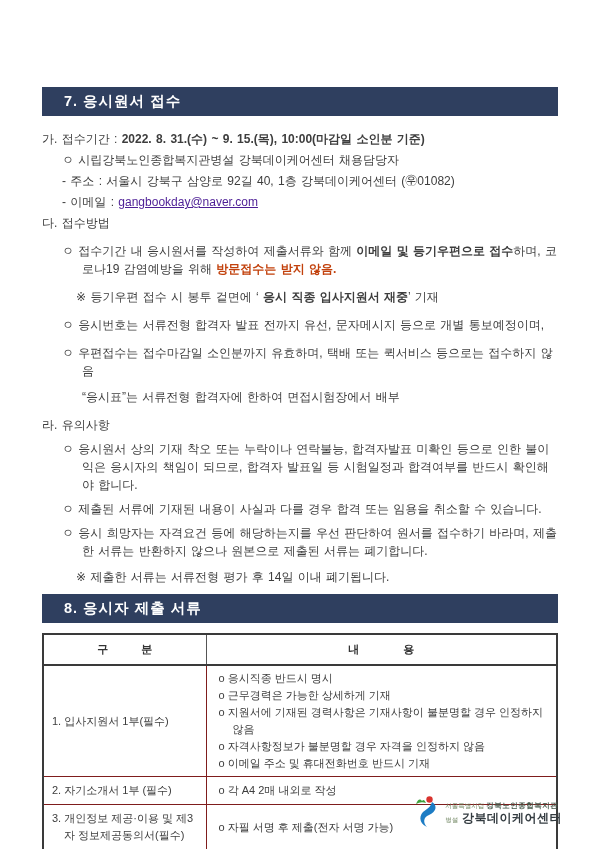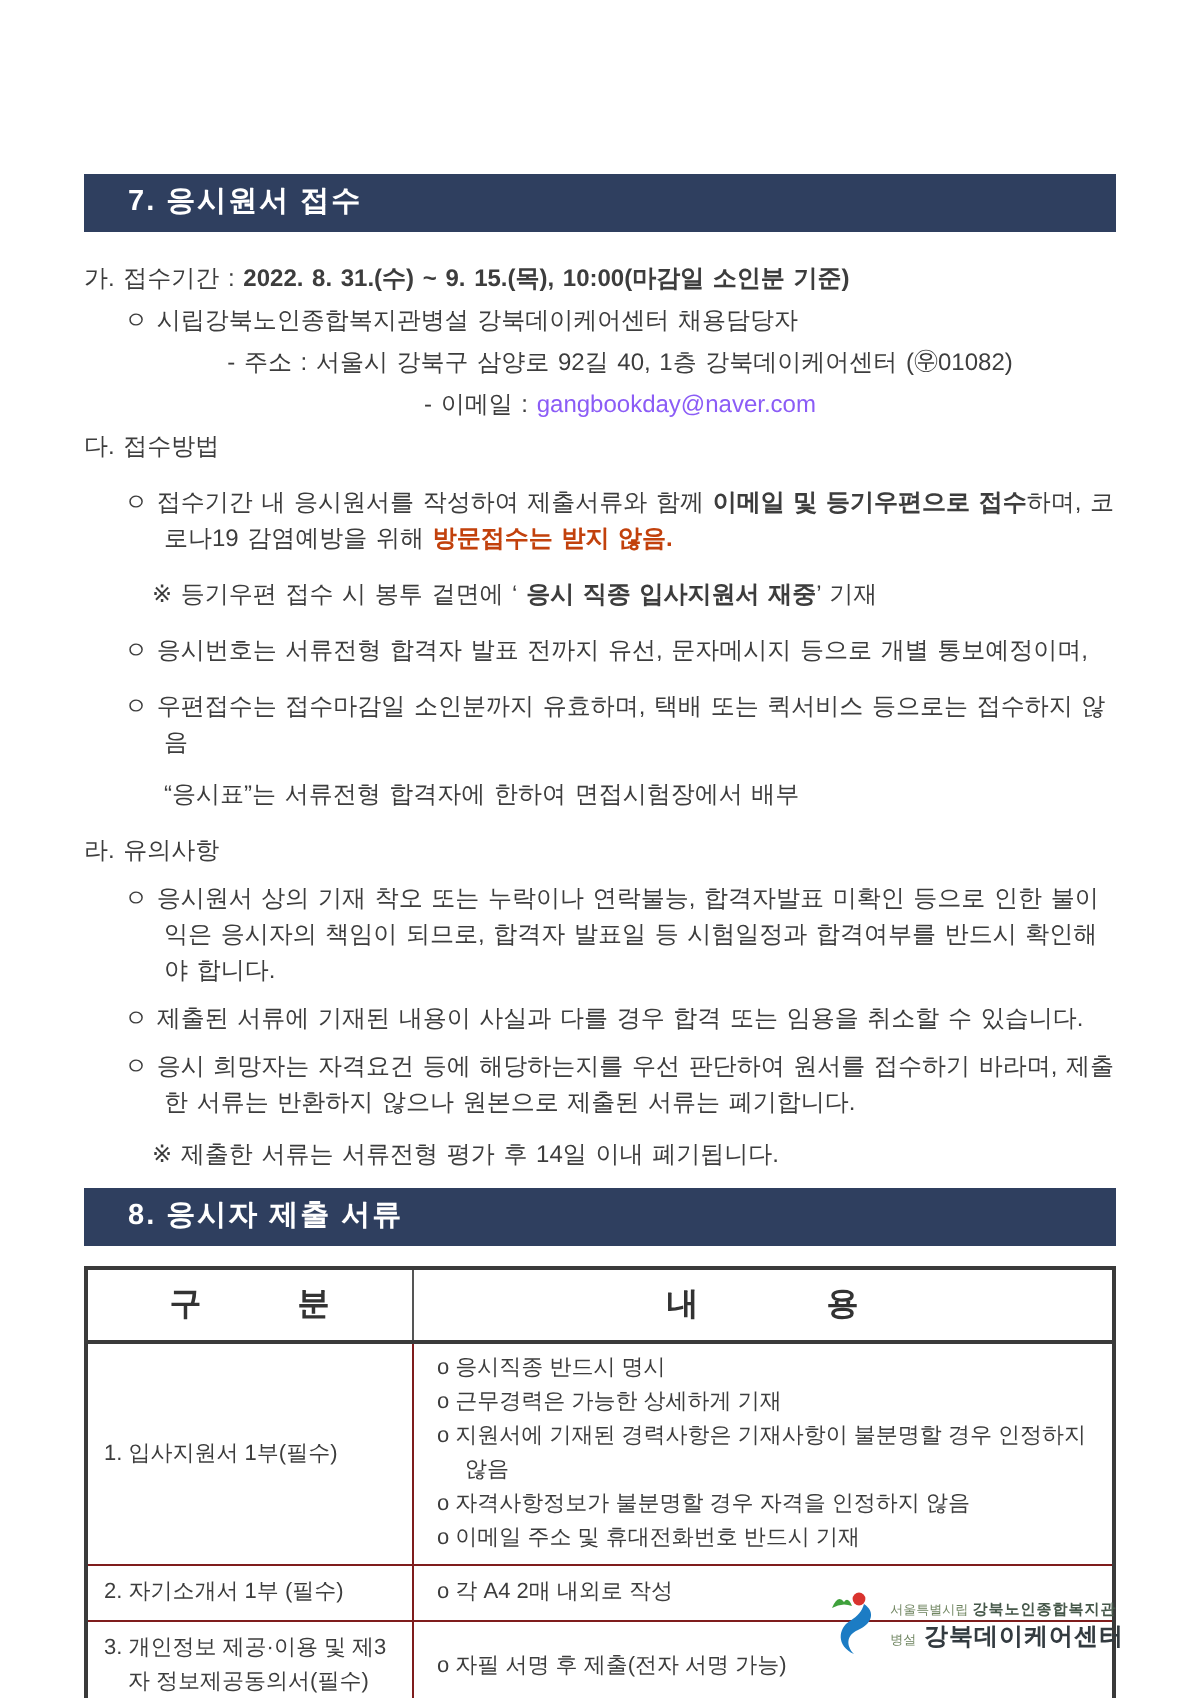--- a/index.html
+++ b/index.html
@@ -11,35 +11,35 @@
   }
   .content { padding:87px 42px 0 42px; }
   .sec-bar {
     background:#2f3f5f; color:#ffffff; font-weight:bold; font-size:14.5px;
     padding:6px 0 6px 22px; height:29px; line-height:17px; letter-spacing:1px;
   }
   .sec7-body { padding:4px 0 8px 0; }
   .line { line-height:18px; margin-top:3px; word-spacing:1px; }
   .mt5 { margin-top:10px; } .mt6 { margin-top:6px; } .mt8 { margin-top:8px; }
   .ind1  { padding-left:40px; text-indent:-20px; }   
-  .ind1d { padding-left:34px; text-indent:-14px;text-align:center; }   
+  .ind1d { padding-left:34px; text-indent:-14px; }   
   .ind2  { padding-left:34px; }                      
   .cont  { padding-left:40px; }                      
   .b  { font-weight:bold; }
   .bu { font-weight:bold; }
   .red{ color:#c2410c; font-weight:bold; }
-  .u  { color:#8b5cf6; }
+  .u  { text-decoration:underline; color:#4c1d95; }
   a.u { cursor:pointer; }
   .tbl {
     width:100%; border-collapse:collapse; margin-top:10px;
     border:2px solid #3a3a3a; font-size:11px;
   }
   .tbl th {
     border:1px solid #555; border-bottom:2px solid #3a3a3a;
-    font-weight:bold; font-size:16px; text-align:center; padding:7px 4px;
+    font-weight:bold; font-size:11px; text-align:center; padding:7px 4px;
     color:#333;
   }
   .tbl td { border:1px solid #7f1d1d; vertical-align:middle; }
   .tbl td.cat { width:163px; padding:5px 6px 5px 8px; }
   .tbl td.cat .catline { padding-left:12px; text-indent:-12px; line-height:17px; }
   .tbl td.items { padding:4px 8px 4px 12px; }
   .ci { padding-left:14px; text-indent:-14px; line-height:17px; }
   .logo {
     position:absolute; right:38px; top:795px;
     display:flex; align-items:center; gap:4px;

